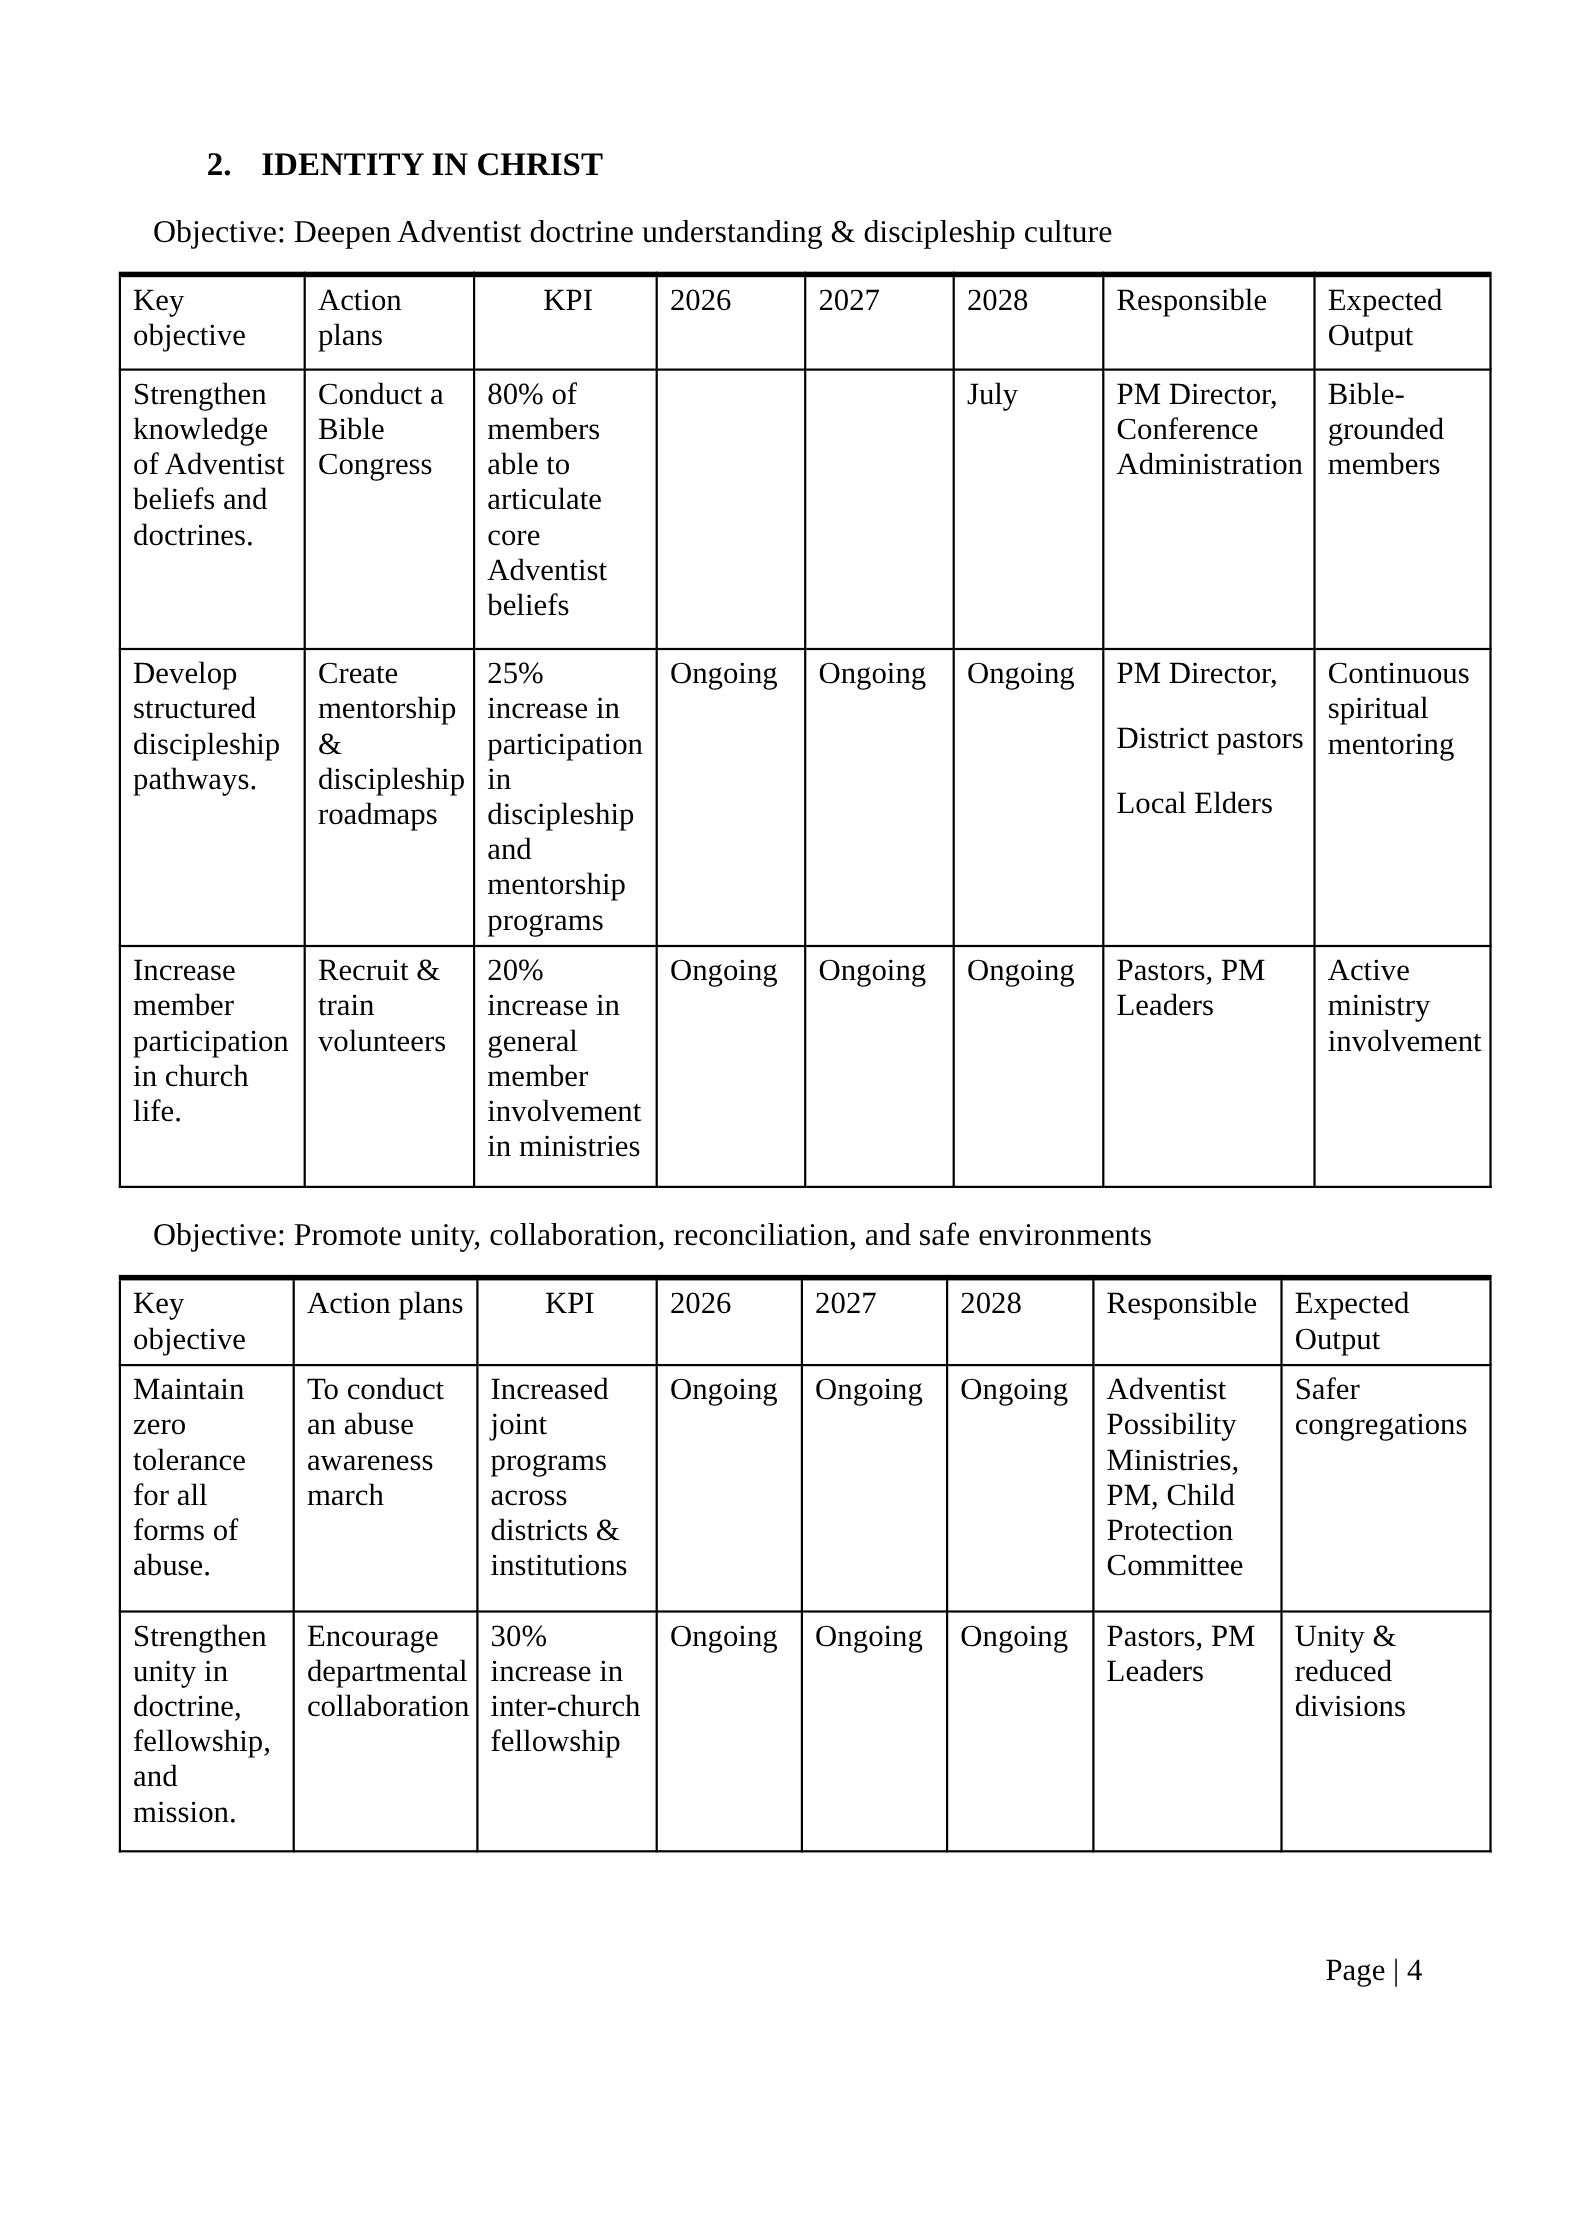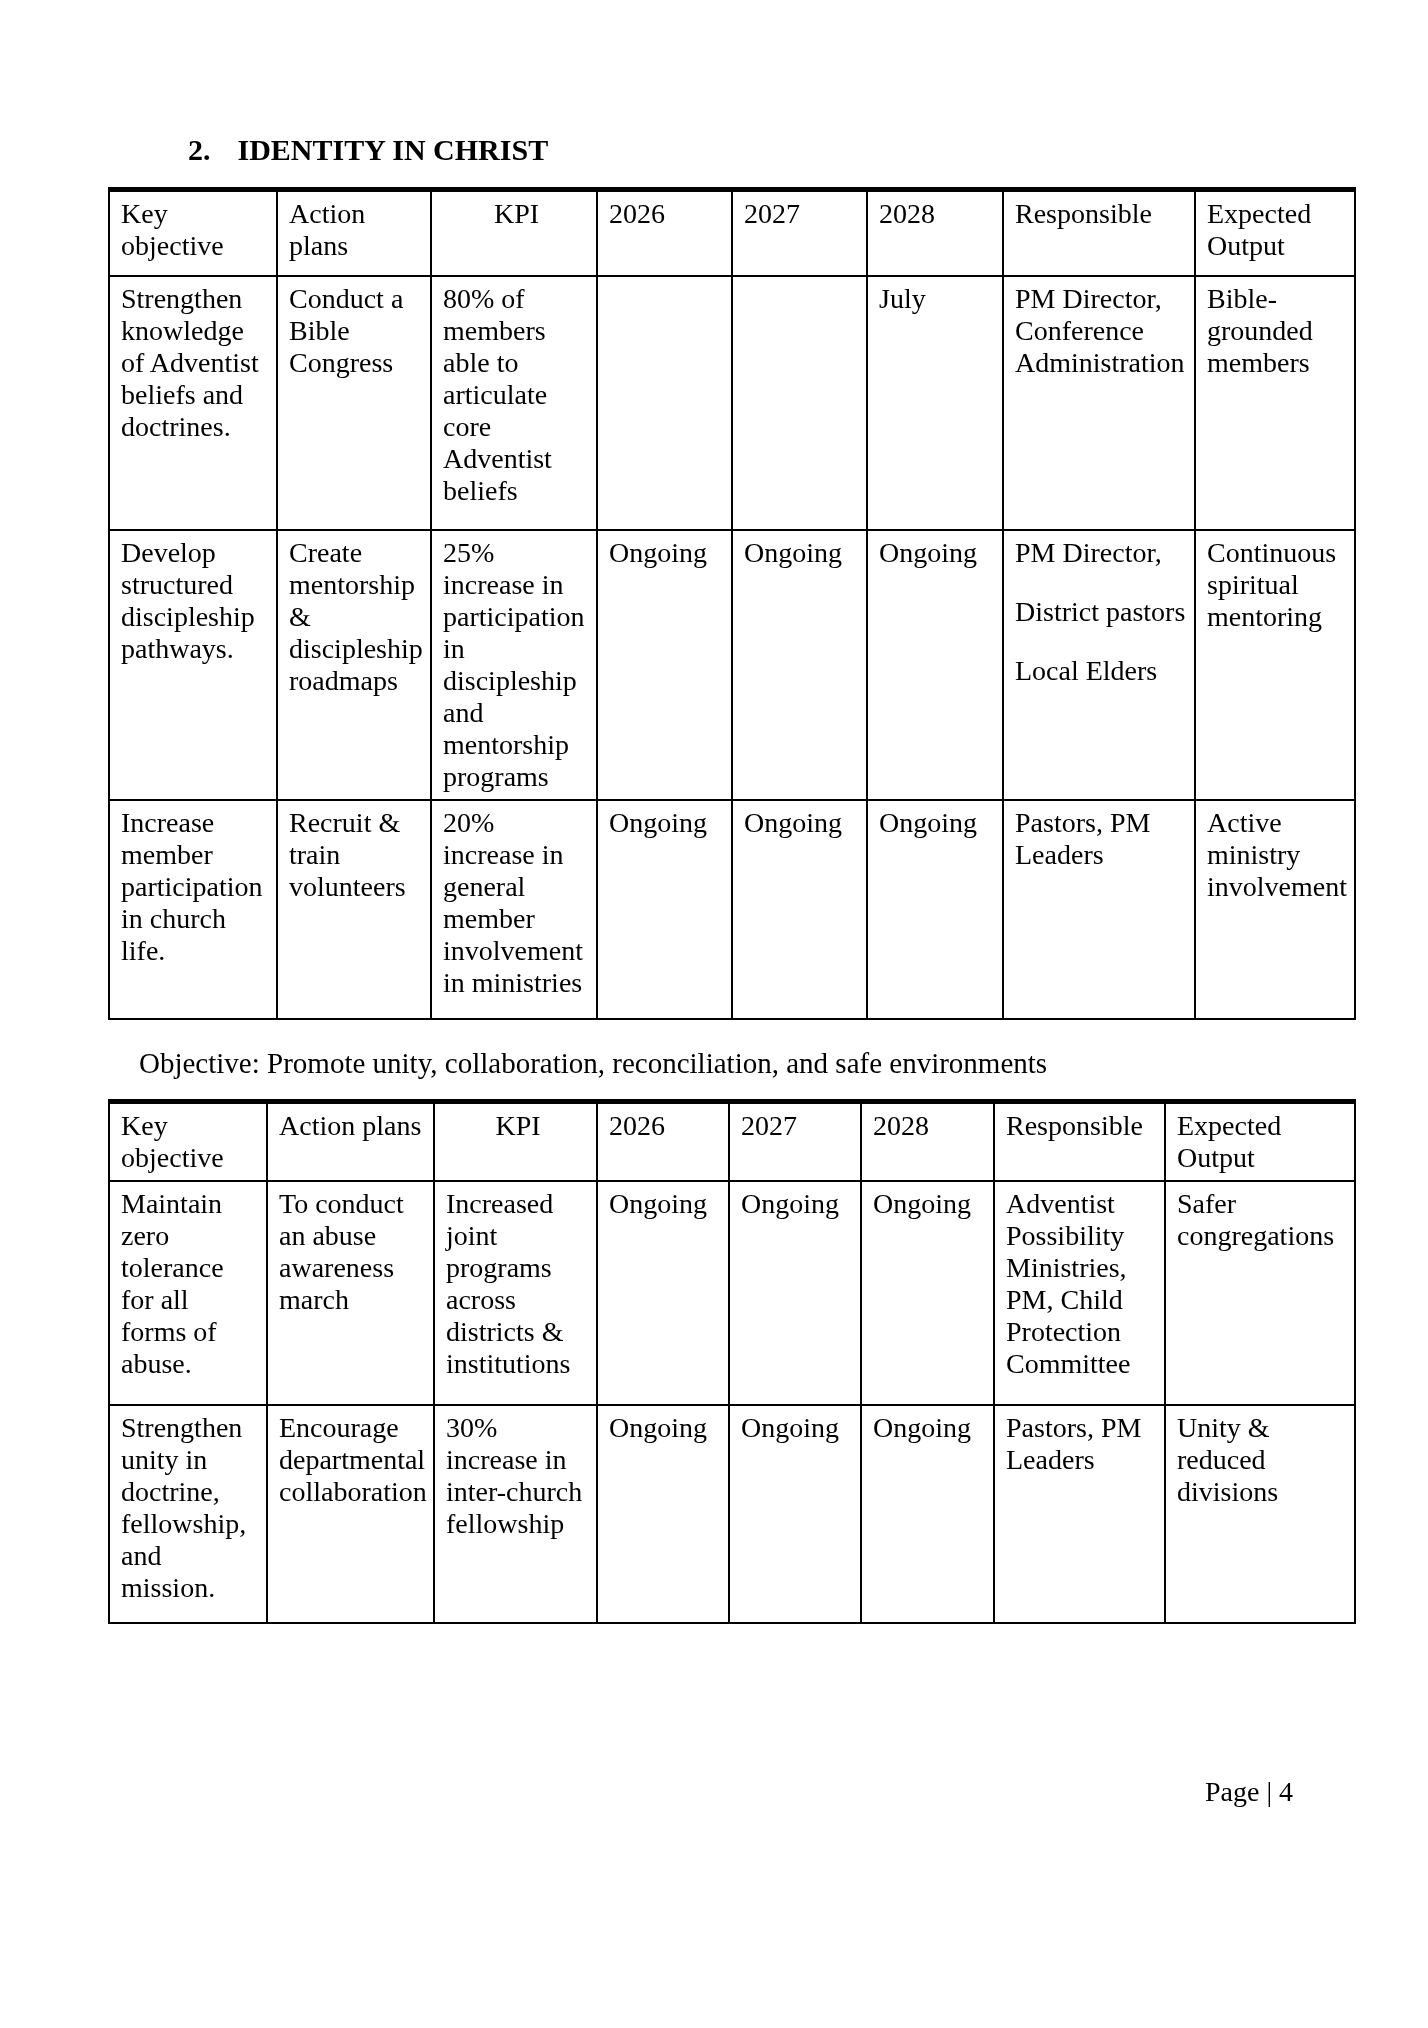--- a/index.html
+++ b/index.html
@@ -69,20 +69,21 @@
   }
 </style>
 </head>
 <body>
 
 <div class="page">
 
   <div class="section">
     <h2 class="section-heading"><span class="heading-number">2.</span><span>IDENTITY IN CHRIST</span></h2>
 
+    <p class="objective">Objective: Deepen Adventist doctrine understanding &amp; discipleship culture</p>
 
     <table class="plan-table" id="table-1">
       <colgroup>
         <col style="width:168px">
           <col style="width:154px">
           <col style="width:166px">
         <col style="width:135px">
           <col style="width:135px">
           <col style="width:136px">
         <col style="width:192px">

